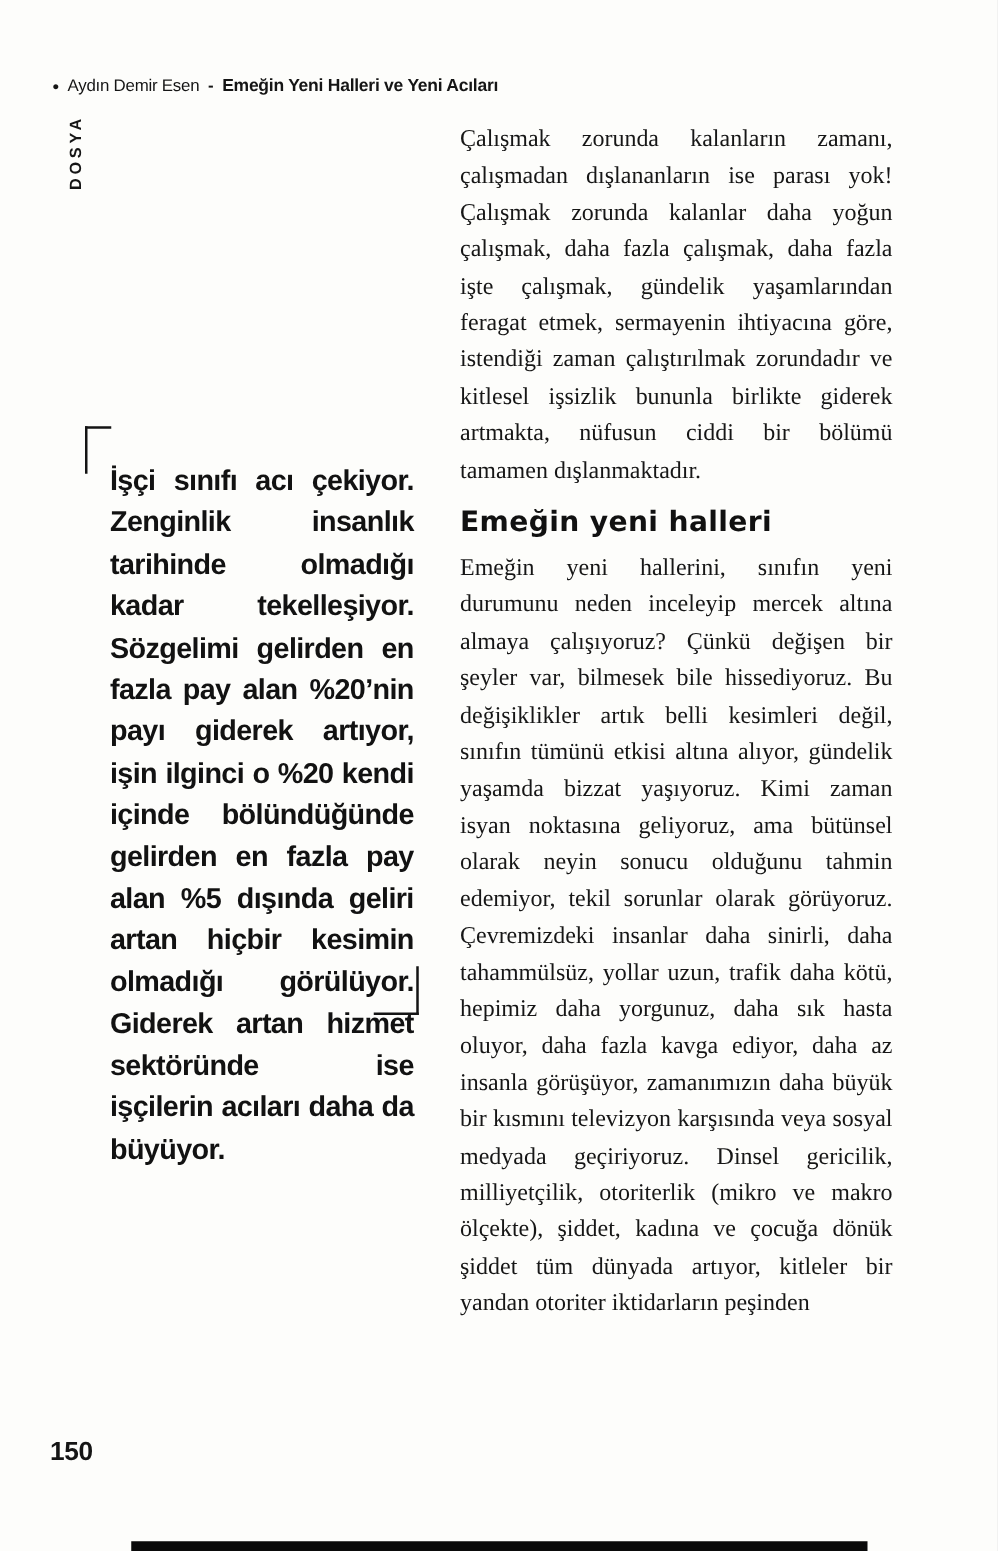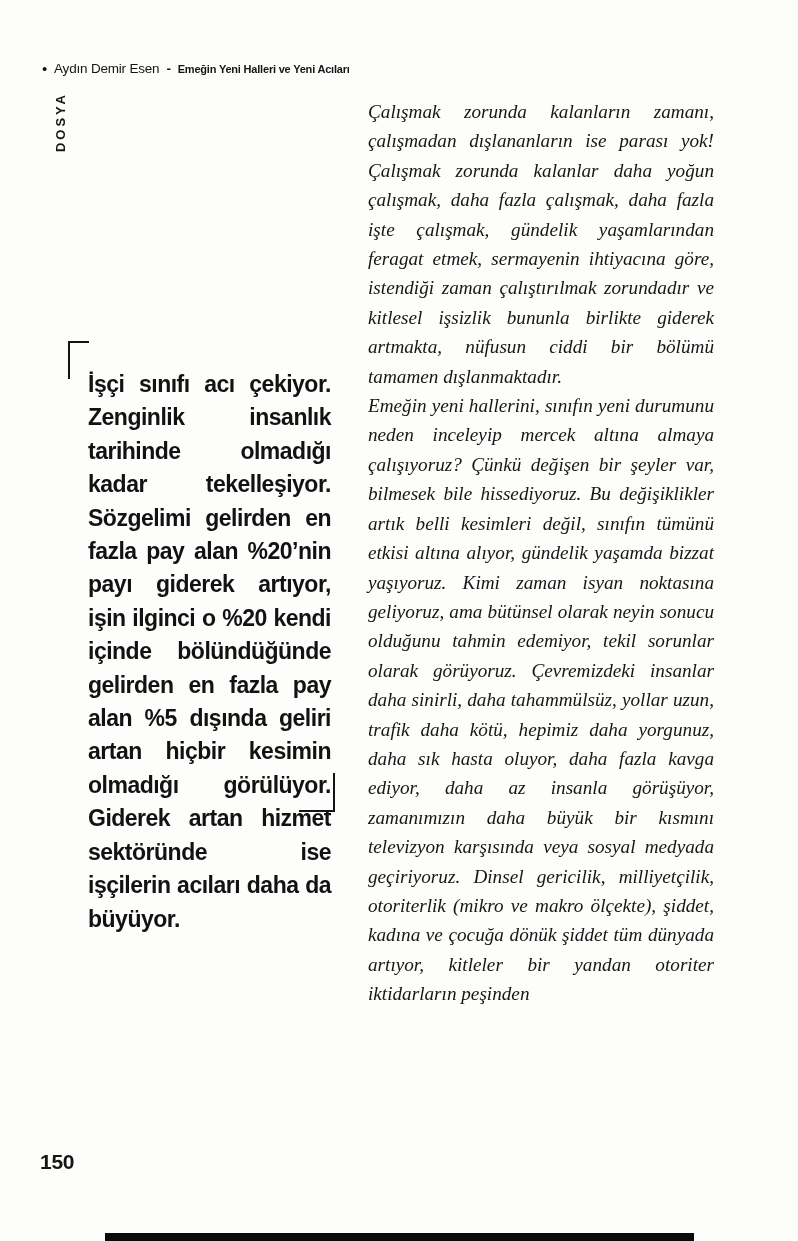--- a/index.html
+++ b/index.html
@@ -24,21 +24,21 @@
     align-items: baseline;
     gap: 7px;
     font-family: "Liberation Sans", sans-serif;
     font-size: 13.5px;
     letter-spacing: -0.2px;
     white-space: nowrap;
   }
   .page-header .bullet { font-size: 15px; line-height: 1; transform: translateY(1px); }
   .page-header .author { font-weight: 400; }
   .page-header .sep { font-weight: 600; }
-  .page-header .art-title { font-weight: 800; font-size: 11px; }
+  .page-header .art-title { font-weight: 800; font-size: 14px; }
 
   
   .dosya {
     position: absolute;
     left: 53px;
     top: 92px;
     writing-mode: vertical-rl;
     transform: rotate(180deg);
     font-family: "Liberation Sans", sans-serif;
     font-weight: bold;
@@ -78,21 +78,20 @@
     border-bottom: 2px solid #141414;
     border-right: 2px solid #141414;
   }
 
   
   .body-column {
     position: absolute;
     left: 368px;
     top: 97px;
     width: 346px;
-    font-style: italic;
   }
   .body-paragraph {
     font-family: "Liberation Serif", serif;
     font-size: 19.2px;
     line-height: 29.4px;
     text-align: justify;
     hyphens: auto;
     color: #161616;
   }
   .section-heading {
@@ -138,19 +137,20 @@
   </header>
 
   <div class="dosya">DOSYA</div>
 
   <div class="quote-mark-top"></div>
   <div class="pull-quote">İşçi sınıfı acı çekiyor. Zenginlik insanlık tarihinde olmadığı kadar tekelleşiyor. Sözgelimi gelirden en fazla pay alan %20’nin payı giderek artıyor, işin ilginci o %20 kendi içinde bölündüğünde gelirden en fazla pay alan %5 dışında geliri artan hiçbir kesimin olmadığı görülüyor. Giderek artan hizmet sektöründe ise işçilerin acıları daha da büyüyor.</div>
   <div class="quote-mark-bottom"></div>
 
   <div class="body-column">
     <p class="body-paragraph" lang="tr">Çalışmak zorunda kalanların zamanı, çalışmadan dışlananların ise parası yok! Çalışmak zorunda kalanlar daha yoğun çalışmak, daha fazla çalışmak, daha fazla işte çalışmak, gündelik yaşamlarından feragat etmek, sermayenin ihtiyacına göre, istendiği zaman çalıştırılmak zorundadır ve kitlesel işsizlik bununla birlikte giderek artmakta, nüfusun ciddi bir bölümü tamamen dışlanmaktadır.</p>
+    <h2 class="section-heading">Emeğin yeni halleri</h2>
     <p class="body-paragraph" lang="tr">Emeğin yeni hallerini, sınıfın yeni durumunu neden inceleyip mercek altına almaya çalışıyoruz? Çünkü değişen bir şeyler var, bilmesek bile hissediyoruz. Bu değişiklikler artık belli kesimleri değil, sınıfın tümünü etkisi altına alıyor, gündelik yaşamda bizzat yaşıyoruz. Kimi zaman isyan noktasına geliyoruz, ama bütünsel olarak neyin sonucu olduğunu tahmin edemiyor, tekil sorunlar olarak görüyoruz. Çevremizdeki insanlar daha sinirli, daha tahammülsüz, yollar uzun, trafik daha kötü, hepimiz daha yorgunuz, daha sık hasta oluyor, daha fazla kavga ediyor, daha az insanla görüşüyor, zamanımızın daha büyük bir kısmını televizyon karşısında veya sosyal medyada geçiriyoruz. Dinsel gericilik, milliyetçilik, otoriterlik (mikro ve makro ölçekte), şiddet, kadına ve çocuğa dönük şiddet tüm dünyada artıyor, kitleler bir yandan otoriter iktidarların peşinden</p>
   </div>
 
   <div class="page-number">150</div>
   <div class="bottom-bar"></div>
 
 </div>
 
 </body></html>

